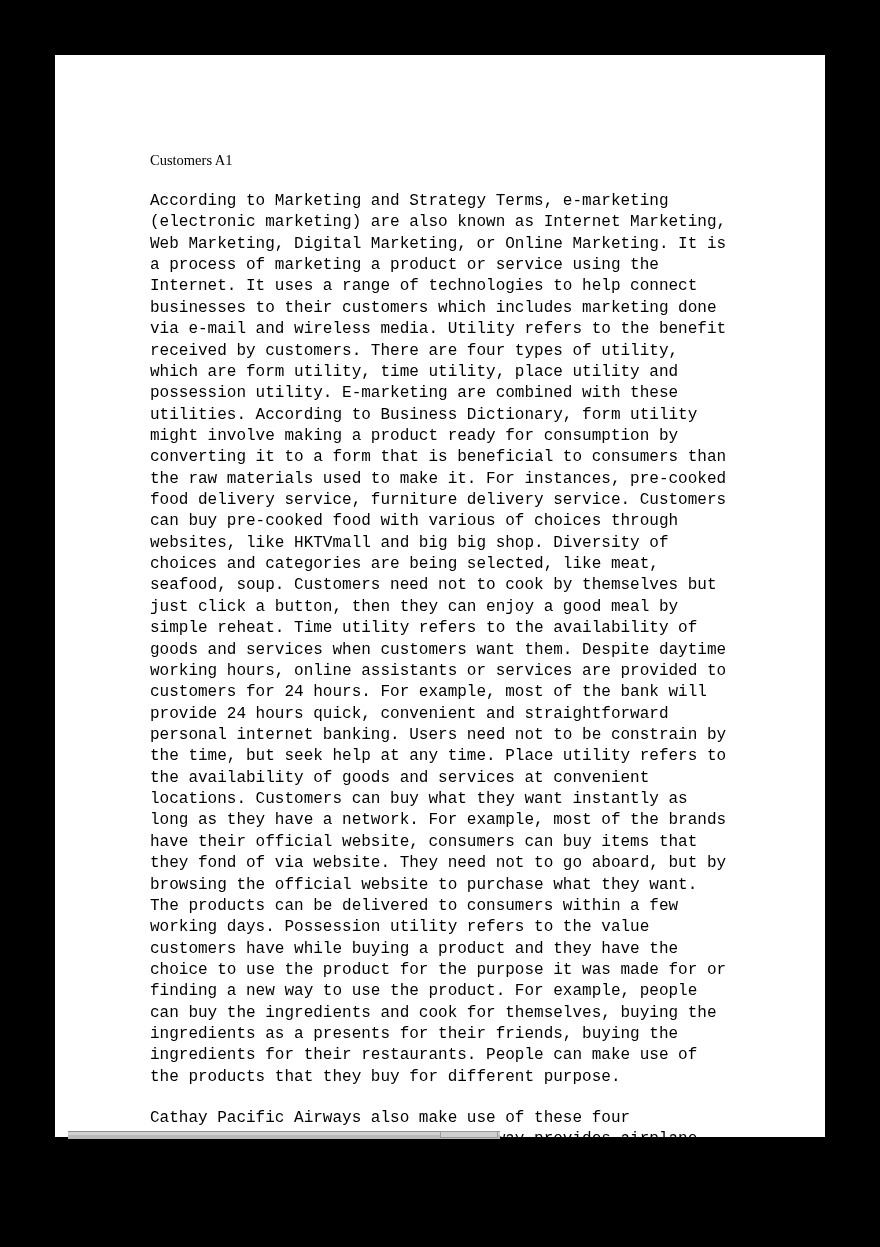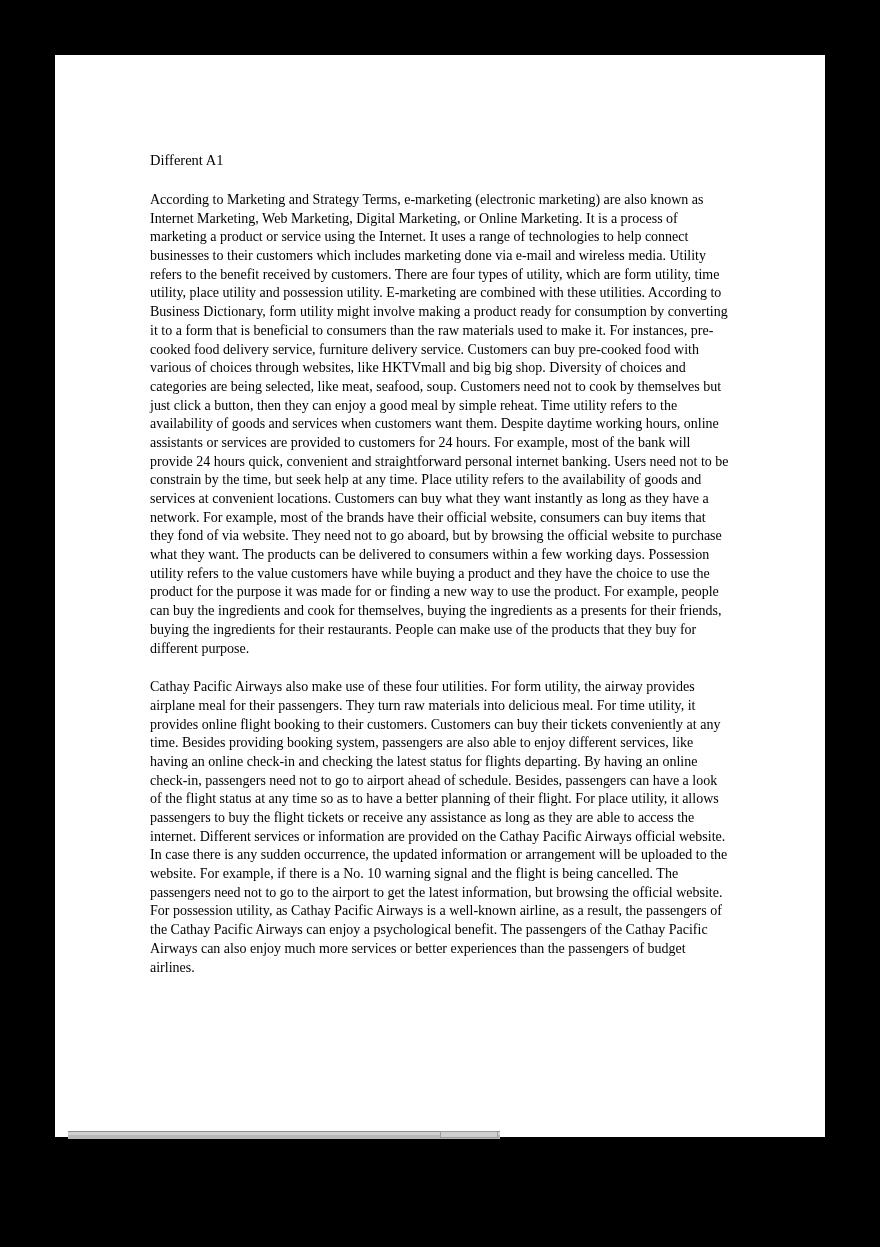--- a/index.html
+++ b/index.html
@@ -34,26 +34,27 @@
     width: 580px;
   }
   .doc-heading {
     font-size: 14.5px;
     line-height: 1.38;
     color: #000000;
     margin: 0 0 21px 0;
     font-weight: normal;
   }
   .doc-para {
-    font-size: 14px;
+    font-size: 16px;
     line-height: 1.335;
     color: #000000;
     margin: 0 0 20px 0;
     text-align: left;
     white-space: normal;
+    font-family: Liberation Mono, monospace;
   }
   .doc-para:last-child {
     margin-bottom: 0;
     margin-top: 12px;
   }
   
   .bottom-bar {
     position: absolute;
     left: 68px;
     top: 1131px;
@@ -91,21 +92,21 @@
   }
 </style>
 </head>
 <body>
 
 <div class="viewport">
 
   <div class="page-sheet">
     <div class="page-content">
 
-      <p class="doc-heading">Different A1</p>
+      <p class="doc-heading">Customers A1</p>
 
       <p class="doc-para">According to Marketing and Strategy Terms, e-marketing (electronic marketing) are also known as Internet Marketing, Web Marketing, Digital Marketing, or Online Marketing. It is a process of marketing a product or service using the Internet. It uses a range of technologies to help connect businesses to their customers which includes marketing done via e-mail and wireless media. Utility refers to the benefit received by customers. There are four types of utility, which are form utility, time utility, place utility and possession utility. E-marketing are combined with these utilities. According to Business Dictionary, form utility might involve making a product ready for consumption by converting it to a form that is beneficial to consumers than the raw materials used to make it. For instances, pre-cooked food delivery service, furniture delivery service. Customers can buy pre-cooked food with various of choices through websites, like HKTVmall and big big shop. Diversity of choices and categories are being selected, like meat, seafood, soup. Customers need not to cook by themselves but just click a button, then they can enjoy a good meal by simple reheat. Time utility refers to the availability of goods and services when customers want them. Despite daytime working hours, online assistants or services are provided to customers for 24 hours. For example, most of the bank will provide 24 hours quick, convenient and straightforward personal internet banking. Users need not to be constrain by the time, but seek help at any time. Place utility refers to the availability of goods and services at convenient locations. Customers can buy what they want instantly as long as they have a network. For example, most of the brands have their official website, consumers can buy items that they fond of via website. They need not to go aboard, but by browsing the official website to purchase what they want. The products can be delivered to consumers within a few working days. Possession utility refers to the value customers have while buying a product and they have the choice to use the product for the purpose it was made for or finding a new way to use the product. For example, people can buy the ingredients and cook for themselves, buying the ingredients as a presents for their friends, buying the ingredients for their restaurants. People can make use of the products that they buy for different purpose.</p>
 
       <p class="doc-para">Cathay Pacific Airways also make use of these four utilities. For form utility, the airway provides airplane meal for their passengers. They turn raw materials into delicious meal. For time utility, it provides online flight booking to their customers. Customers can buy their tickets conveniently at any time. Besides providing booking system, passengers are also able to enjoy different services, like having an online check-in and checking the latest status for flights departing. By having an online check-in, passengers need not to go to airport ahead of schedule. Besides, passengers can have a look of the flight status at any time so as to have a better planning of their flight. For place utility, it allows passengers to buy the flight tickets or receive any assistance as long as they are able to access the internet. Different services or information are provided on the Cathay Pacific Airways official website. In case there is any sudden occurrence, the updated information or arrangement will be uploaded to the website. For example, if there is a No. 10 warning signal and the flight is being cancelled. The passengers need not to go to the airport to get the latest information, but browsing the official website. For possession utility, as Cathay Pacific Airways is a well-known airline, as a result, the passengers of the Cathay Pacific Airways can enjoy a psychological benefit. The passengers of the Cathay Pacific Airways can also enjoy much more services or better experiences than the passengers of budget airlines.</p>
 
     </div>
   </div>
 
   <div class="bottom-bar">
     <div class="bottom-bar-thumb"></div>

